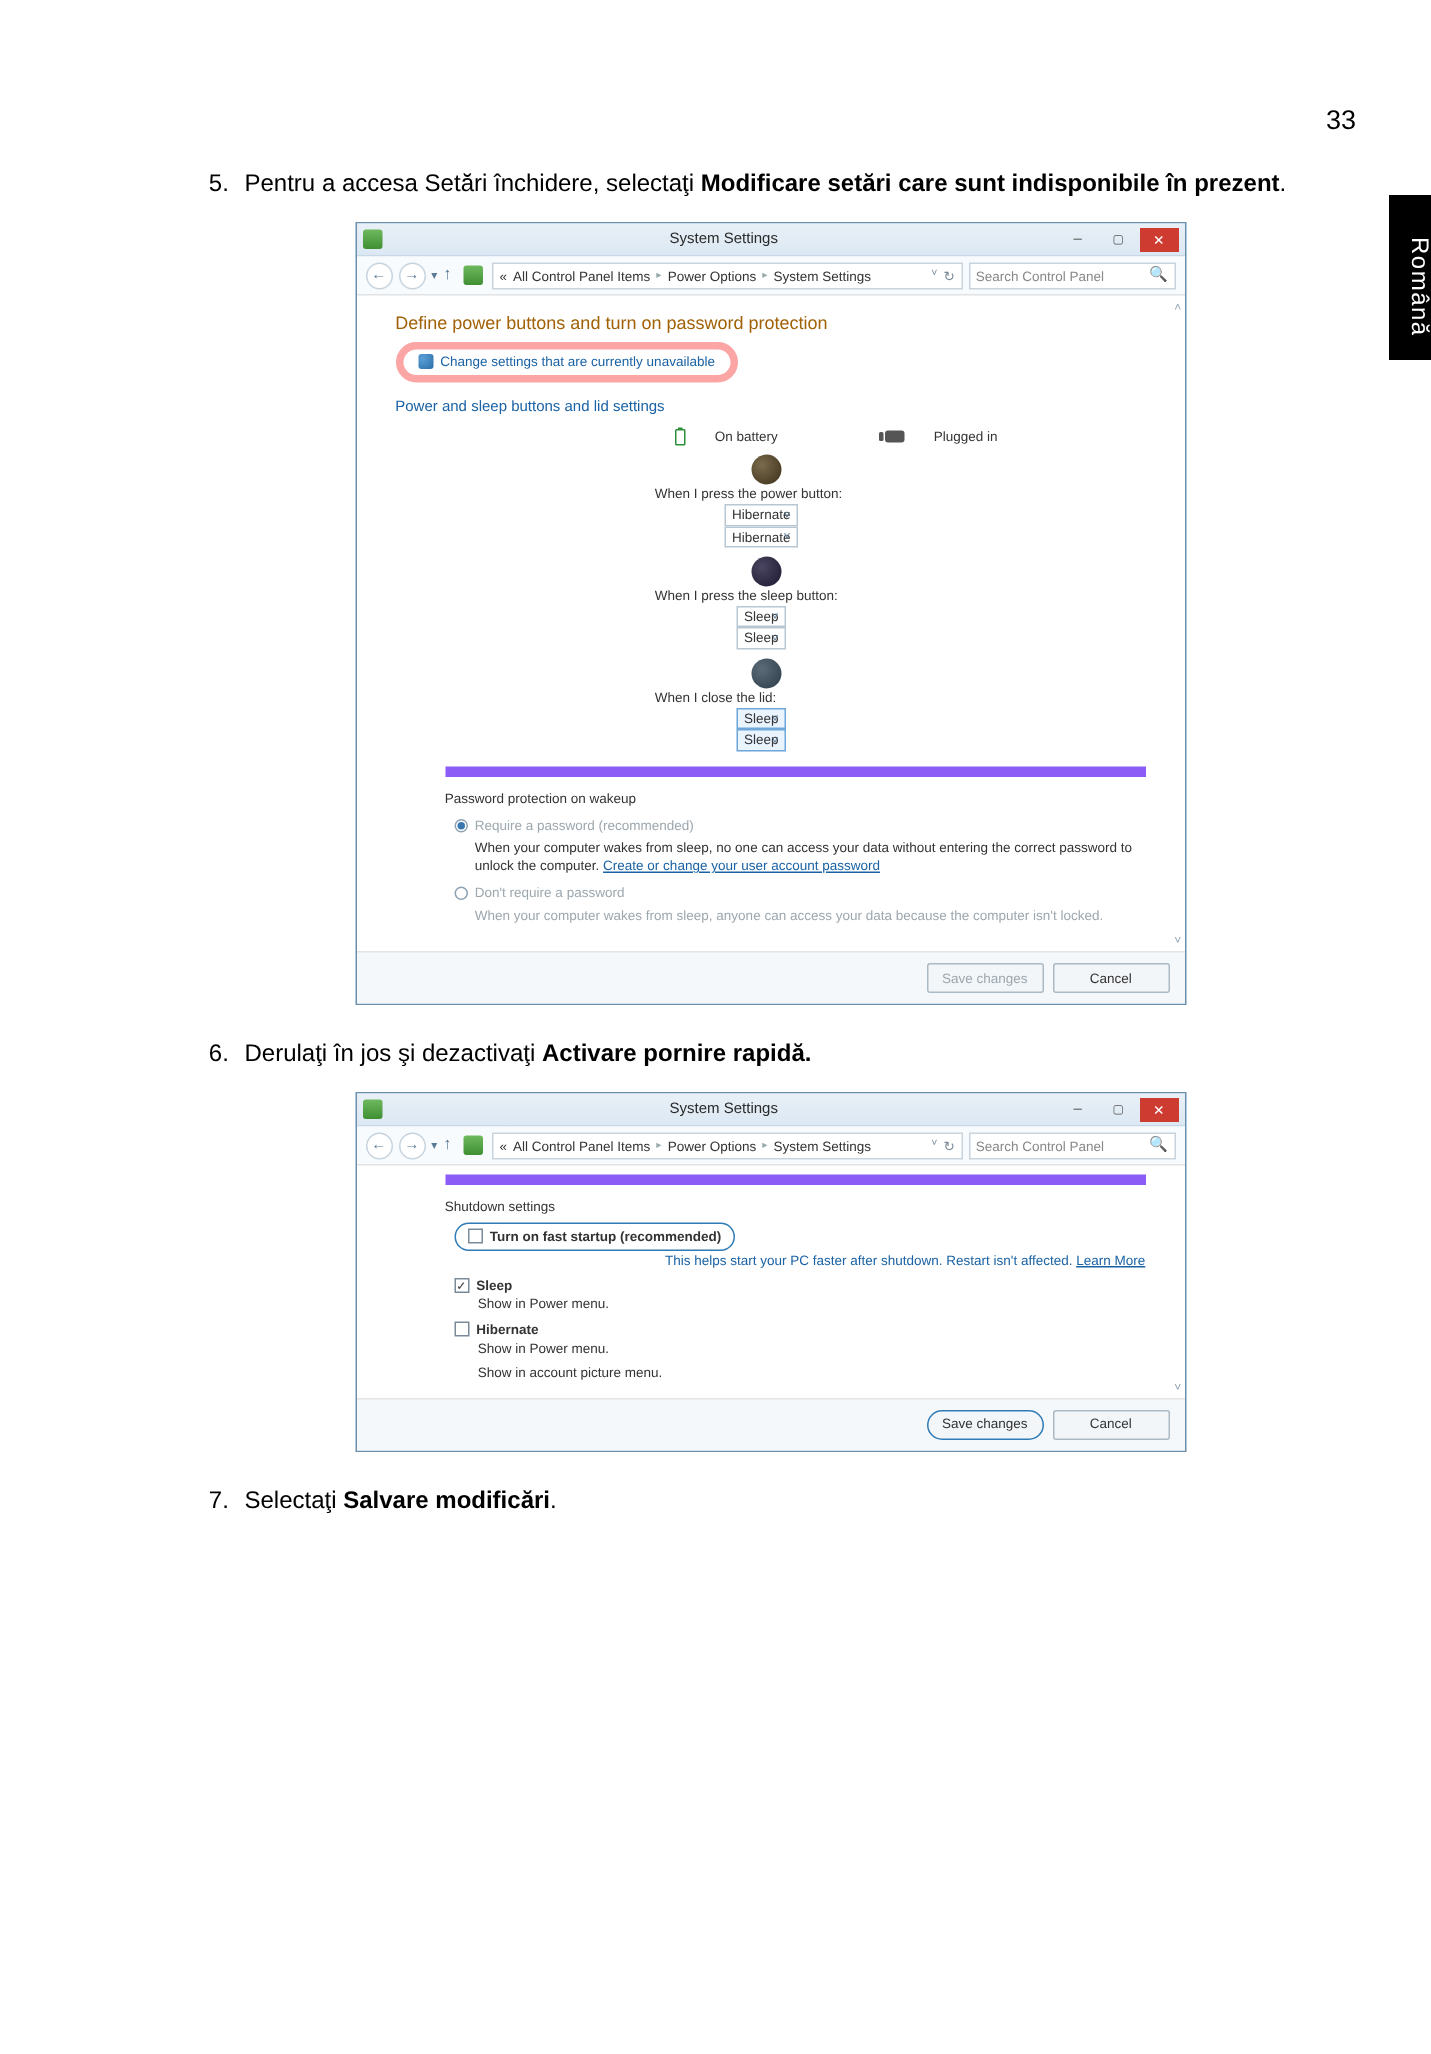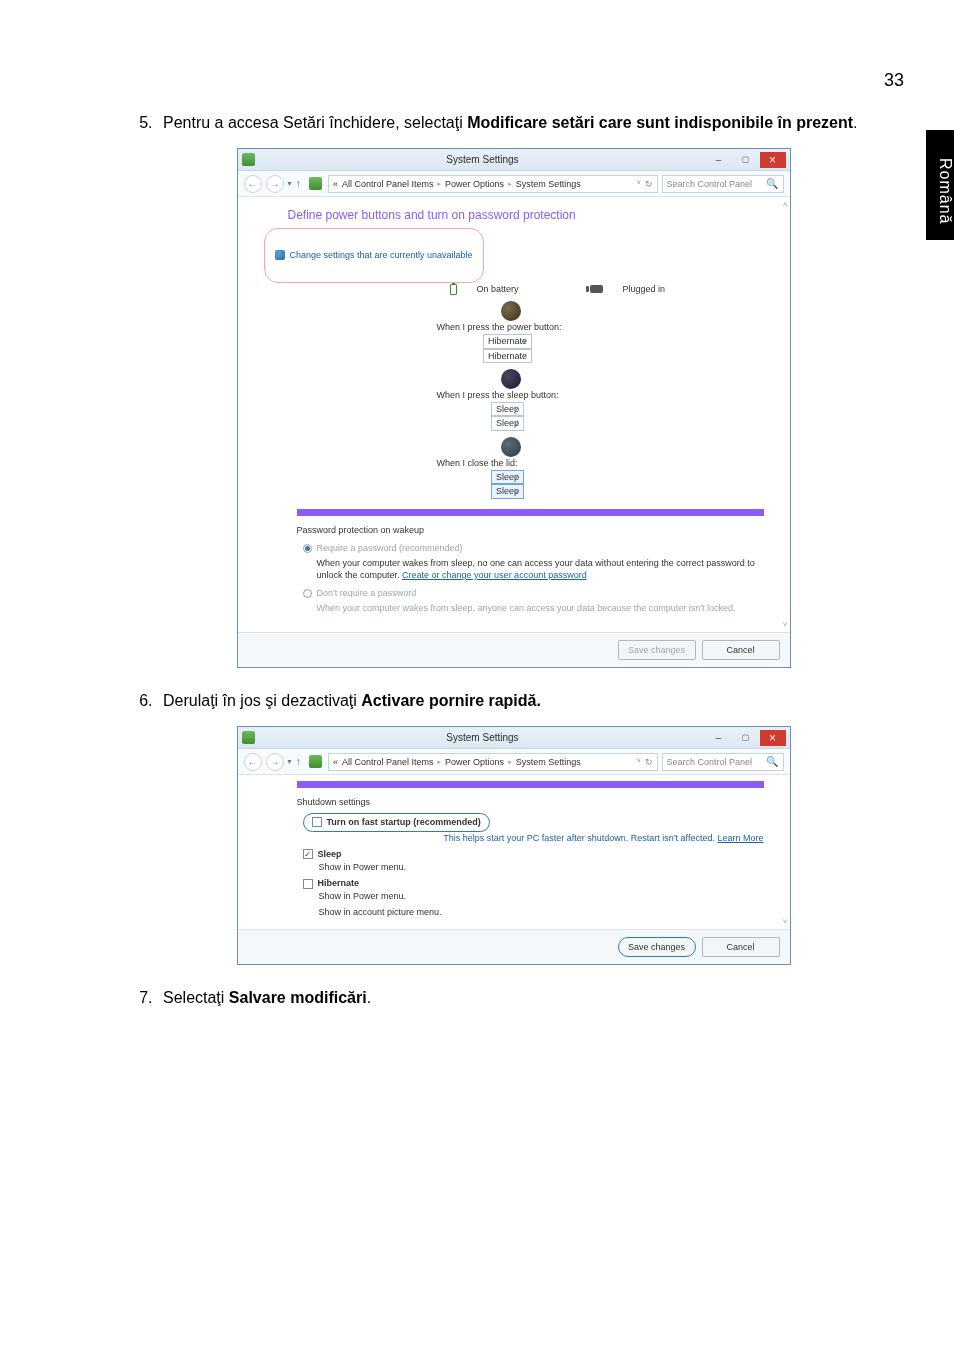--- a/index.html
+++ b/index.html
@@ -80,30 +80,30 @@
   .up-arrow { font-size: 11px; color: #5b7a95; }
   .bc-icon {
     width: 13px; height: 13px; background: linear-gradient(#6fb95f, #3f8f33); border-radius: 2px; margin: 0 2px 0 4px;
   }
   .breadcrumb { flex: 1; height: 18px; border: 1px solid #c7d3dd; background: #fff; display: flex; align-items: center; padding: 0 4px; font-size: 9px; }
   .breadcrumb .sep { margin: 0 4px; color: #9aa; font-size: 7px; }
   .bc-right { margin-left: auto; display: flex; gap: 4px; color: #7a8a99; }
   .chevd { font-size: 7px; color: #7a8a99; }
   .refresh { font-size: 9px; color: #7a8a99; }
   .searchbox {
-    width: 122px; height: 18px; border: 1px solid #c7d3dd; background: #fff; display: flex; align-items: center;
+    width: 138px; height: 18px; border: 1px solid #c7d3dd; background: #fff; display: flex; align-items: center;
     padding: 0 4px; font-size: 9px; color: #888; position: relative;
   }
   .searchbox .mag { color: #8ea2b3; margin-left: auto; font-size: 10px; }
 
   .panel { padding: 10px 26px 12px 26px; position: relative; }
-  .panel-heading { color: #8b5cf6; font-size: 12px; margin-bottom: 4px; margin-left: 24px; }
+  .panel-heading { color: #a16207; font-size: 12px; margin-bottom: 4px; }
   .panel-desc { font-size: 9px; color: #333; margin-bottom: 6px; line-height: 1.3; }
   .circle-link {
-    border: 1px solid #fca5a5; border-radius: 14px; padding: 20px 10px; display: inline-flex; align-items: center;
+    border: 5px solid #fca5a5; border-radius: 14px; padding: 2px 10px; display: inline-flex; align-items: center;
     font-size: 9px; color: #1a62a4; gap: 5px;
   }
   .circle-link .shield { width: 10px; height: 10px; background: radial-gradient(circle at 30% 30%, #5aa0d8, #2b6da6); border-radius: 2px; }
   .section-head { color: #1a62a4; font-size: 10px; margin: 10px 0 6px 0; }
 
   .col-headers { display: flex; align-items: center; font-size: 9px; margin-left: 186px; width: 280px; }
   .col-headers .col { flex: 1; display: flex; align-items: center; gap: 20px; }
   .batt { width: 7px; height: 11px; border: 1px solid #2b8f3a; border-radius: 1px; position: relative; display:inline-block;}
   .batt::before { content:""; position:absolute; top:-2px; left:1px; width:3px; height:1px; background:#2b8f3a;}
   .plug { width: 13px; height: 8px; background: #555; border-radius: 2px; position: relative; display:inline-block;}
@@ -197,20 +197,21 @@
         </div>
 
         <div class="panel" style="min-height:310px;">
           <span class="scroll-arrow scroll-up">˄</span>
           <div class="panel-heading">Define power buttons and turn on password protection</div>
           <span class="circle-link">
             <span class="shield"></span>
             <span>Change settings that are currently unavailable</span>
           </span>
 
+          <div class="section-head">Power and sleep buttons and lid settings</div>
 
           <div class="col-headers">
             <div class="col">
               <span class="batt"></span>
               <span>On battery</span>
             </div>
             <div class="col">
               <span class="plug"></span>
               <span>Plugged in</span>
             </div>

